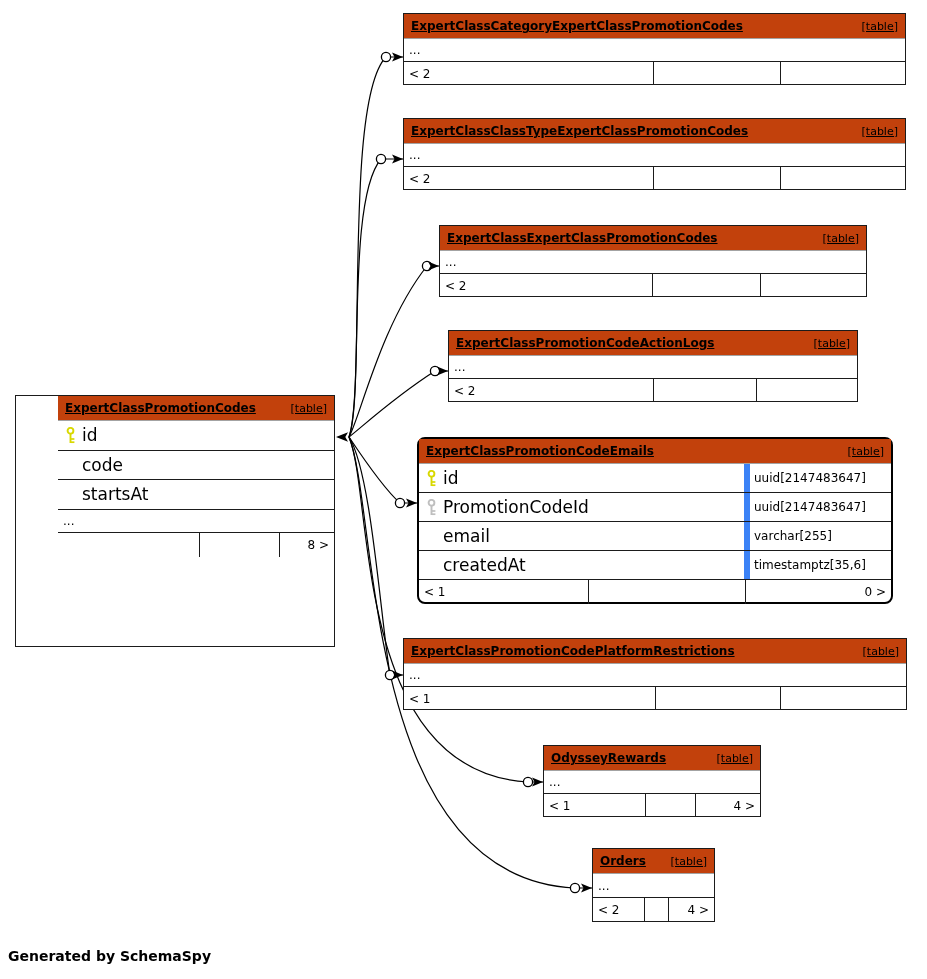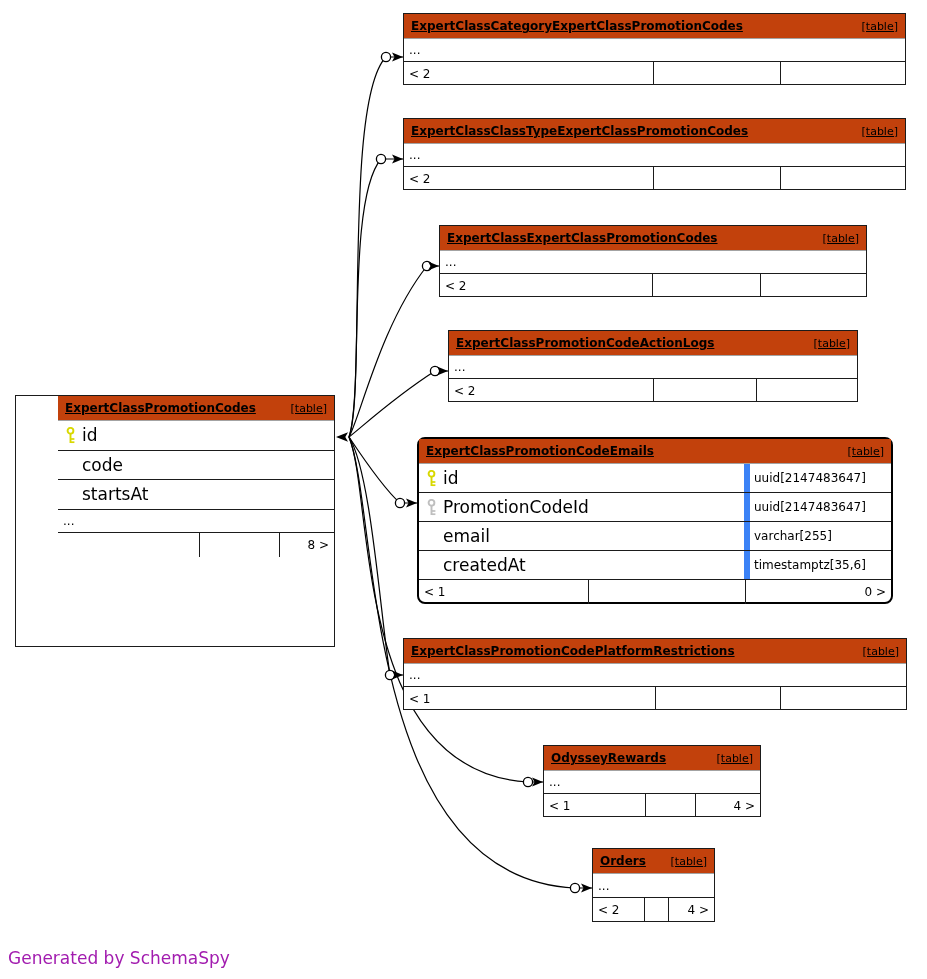--- a/index.html
+++ b/index.html
@@ -32,21 +32,21 @@
   .fcell.last{border-right:none;flex:1;justify-content:flex-end;}
   .fieldrow{
     display:flex;align-items:stretch;border-bottom:1px solid #1b1b1b;box-sizing:border-box;
   }
   .keyslot{width:24px;display:flex;align-items:center;justify-content:center;flex:none;}
   .fname{flex:1;display:flex;align-items:center;font-size:17px;}
   .ftype{
     width:147px;flex:none;border-left:6px solid #3b82f6;box-sizing:border-box;
     display:flex;align-items:center;padding-left:4px;font-size:12px;
   }
-  .credits{position:absolute;left:8px;top:948px;font-size:17px;color:#a21caf;}
+  .credits{position:absolute;left:8px;top:948px;font-size:14px;color:#000000;font-weight:bold;}
   .kicon{display:block;}
 </style>
 </head>
 <body>
 
 <div class="canvas">
 
   <svg class="edges" viewBox="0 0 927 979">
     <g fill="none" stroke="#000" stroke-width="1.2">
       <path d="M349,437 C366,386 344,100 386,57 L403,57"></path>

